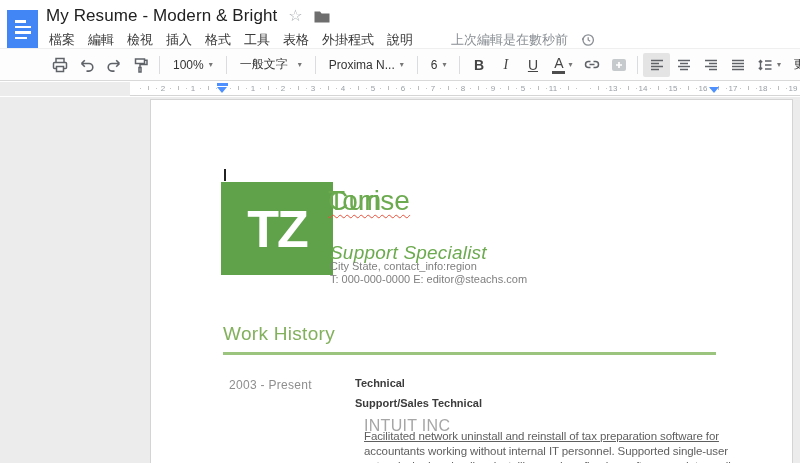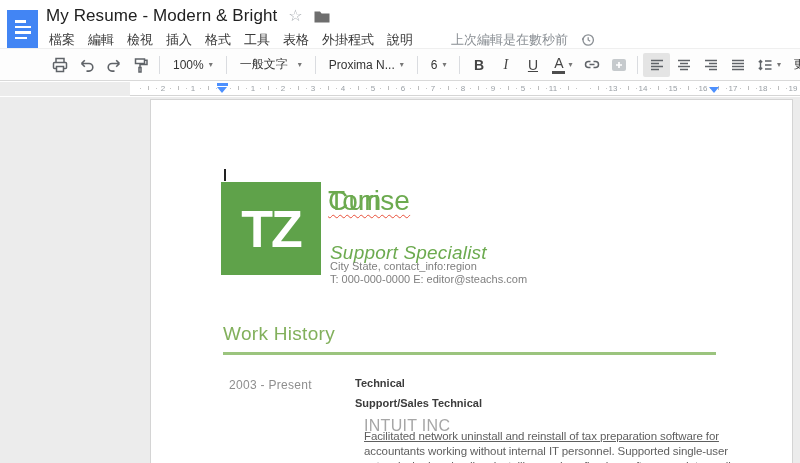--- a/index.html
+++ b/index.html
@@ -57,21 +57,21 @@
   .m-tri { width:0; height:0; border-left:5.5px solid transparent; border-right:5.5px solid transparent;
            border-top:6px solid var(--marker-blue); margin-top:1px; }
 
   
   .canvas { position:absolute; left:0; top:97px; width:800px; height:366px; background:#ececec; }
   .page { position:absolute; left:150px; top:2px; width:643px; height:380px; background:#fff;
           border:1px solid #d4d4d4; border-bottom:none; }
   .page * { position:absolute; }
 
   .caret { left:73px; top:69px; width:1.5px; height:12px; background:#222; }
-  .monogram { left:70px; top:82px; width:100px; height:93px; background:var(--logo-green);
+  .monogram { left:70px; top:82px; width:112px; height:93px; background:var(--logo-green);
               display:flex; align-items:center; justify-content:center; }
   .monogram span { position:static; color:#fff; font-size:52px; font-weight:700; letter-spacing:-2px; }
   .name { left:177px; top:85px; font-size:28px; color:var(--name-green); letter-spacing:0.2px; white-space:nowrap; }
   .misspelled { text-decoration:underline wavy var(--spell-red); text-decoration-thickness:1px;
                 text-underline-offset:4px; }
   .subtitle { left:179px; font-size:19px; font-style:italic; color:var(--name-green);
               letter-spacing:0.2px; white-space:nowrap; }
   .subtitle.l1 { top:117px; } .subtitle.l2 { top:142px; }
   .contact { left:179px; font-size:11px; color:#7f7f7f; white-space:nowrap; }
   .contact.l1 { top:160px; } .contact.l2 { top:173px; }

